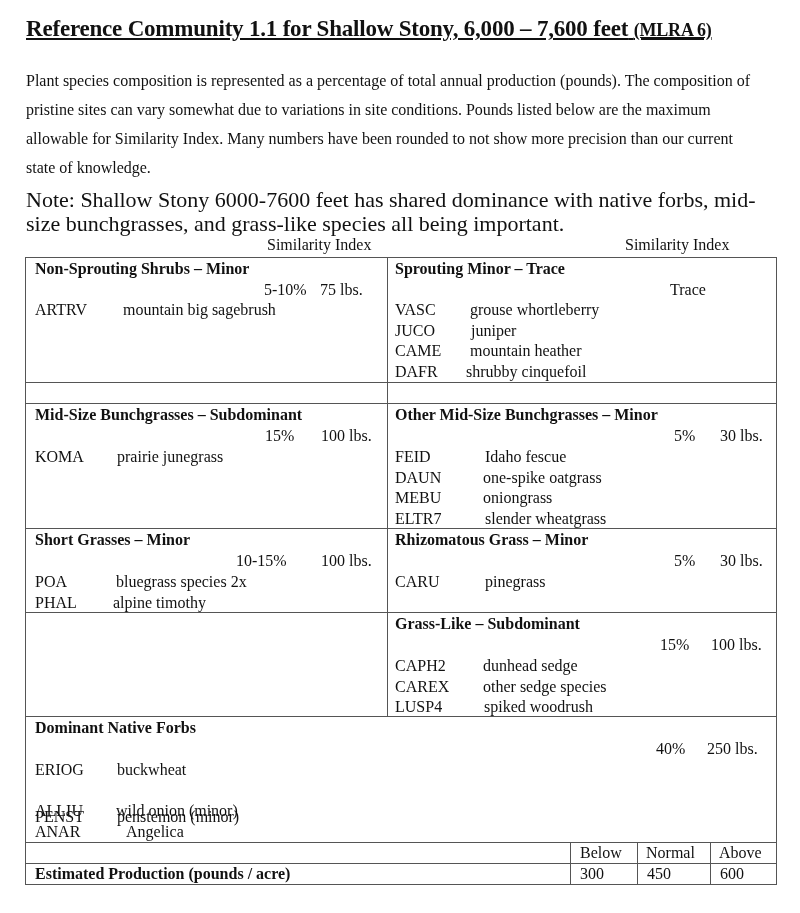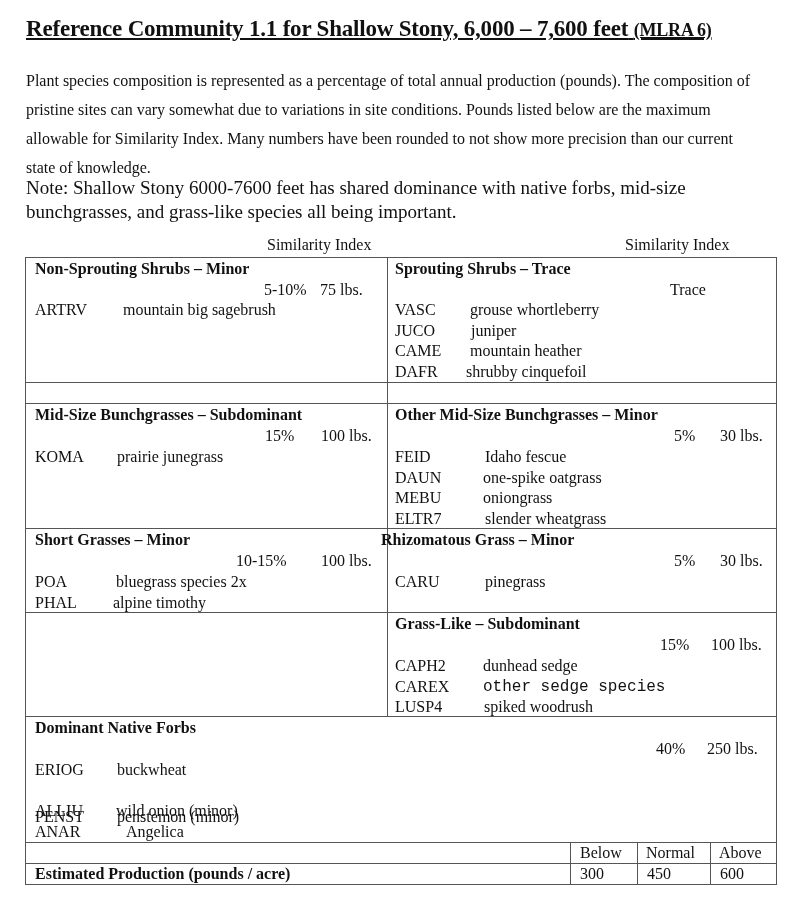--- a/index.html
+++ b/index.html
@@ -12,22 +12,22 @@
       position: absolute; left: 26px; top: 16px;
       font-size: 23px; font-weight: bold; text-decoration: underline;
       letter-spacing: -0.2px; white-space: nowrap;
     }
     .title .small { font-size: 18px; text-decoration: underline; }
     .para {
       position: absolute; left: 26px; top: 66px; width: 740px;
       font-size: 16px; line-height: 29px;
     }
     .note {
-      position: absolute; left: 26px; top: 176px; width: 740px;
-      font-size: 19px; line-height: 24px;
+      position: absolute; left: 26px; top: 188px; width: 740px;
+      font-size: 22px; line-height: 24px;
     }
     .si-label {
       position: absolute; top: 236px; font-size: 16px; white-space: nowrap;
     }
     .si-left { left: 267px; }
     .si-right { left: 625px; }
 
     .grid-line { position: absolute; background: #555; }
     .cell-text { position: absolute; font-size: 16px; white-space: nowrap; line-height: 20.5px; }
     .hdr { font-weight: bold; }
@@ -73,21 +73,21 @@
   <div class="cell-text hdr" style="left:35px; top:259px;">Non-Sprouting Shrubs – Minor</div>
   <div class="cell-text" style="left:264px; top:280px;">5-10%</div>
   <div class="cell-text" style="left:320px; top:280px;">75 lbs.</div>
   <div class="row" style="left:35px; top:300px;">
     <span>ARTRV</span>
     <span style="position:absolute; left:88px;">mountain big sagebrush</span>
   </div>
 </div>
 
 <div>
-  <div class="cell-text hdr" style="left:395px; top:259px;">Sprouting Shrubs – Trace</div>
+  <div class="cell-text hdr" style="left:395px; top:259px;">Sprouting Minor – Trace</div>
   <div class="cell-text" style="left:670px; top:280px;">Trace</div>
   <div class="row" style="left:395px; top:300px;">
     <span>VASC</span>
     <span style="position:absolute; left:75px;">grouse whortleberry</span>
   </div>
   <div class="row" style="left:395px; top:320.5px;">
     <span>JUCO</span>
     <span style="position:absolute; left:76px;">juniper</span>
   </div>
   <div class="row" style="left:395px; top:341px;">
@@ -140,40 +140,40 @@
     <span>POA</span>
     <span style="position:absolute; left:81px;">bluegrass species 2x</span>
   </div>
   <div class="row" style="left:35px; top:592.5px;">
     <span>PHAL</span>
     <span style="position:absolute; left:78px;">alpine timothy</span>
   </div>
 </div>
 
 <div>
-  <div class="cell-text hdr" style="left:381px; top:530px;text-align:center;">Rhizomatous Grass – Minor</div>
+  <div class="cell-text hdr" style="left:395px; top:530px;text-align:center;">Rhizomatous Grass – Minor</div>
   <div class="cell-text" style="left:674px; top:551px;">5%</div>
   <div class="cell-text" style="left:720px; top:551px;">30 lbs.</div>
   <div class="row" style="left:395px; top:572px;">
     <span>CARU</span>
     <span style="position:absolute; left:90px;">pinegrass</span>
   </div>
 </div>
 
 <div>
   <div class="cell-text hdr" style="left:395px; top:614px;">Grass-Like – Subdominant</div>
   <div class="cell-text" style="left:660px; top:635px;">15%</div>
   <div class="cell-text" style="left:711px; top:635px;">100 lbs.</div>
   <div class="row" style="left:395px; top:656px;">
     <span>CAPH2</span>
     <span style="position:absolute; left:88px;">dunhead sedge</span>
   </div>
   <div class="row" style="left:395px; top:676.5px;">
     <span>CAREX</span>
-    <span style="position:absolute; left:88px;font-family:Liberation Mono, monospace;">other sedge species</span>
+    <span style="position:absolute; left:88px;">other sedge species</span>
   </div>
   <div class="row" style="left:395px; top:697px;">
     <span>LUSP4</span>
     <span style="position:absolute; left:89px;">spiked woodrush</span>
   </div>
 </div>
 
 <div>
   <div class="cell-text hdr" style="left:35px; top:718px;">Dominant Native Forbs</div>
   <div class="cell-text" style="left:656px; top:739px;font-family:Liberation Serif, serif;">40%</div>

